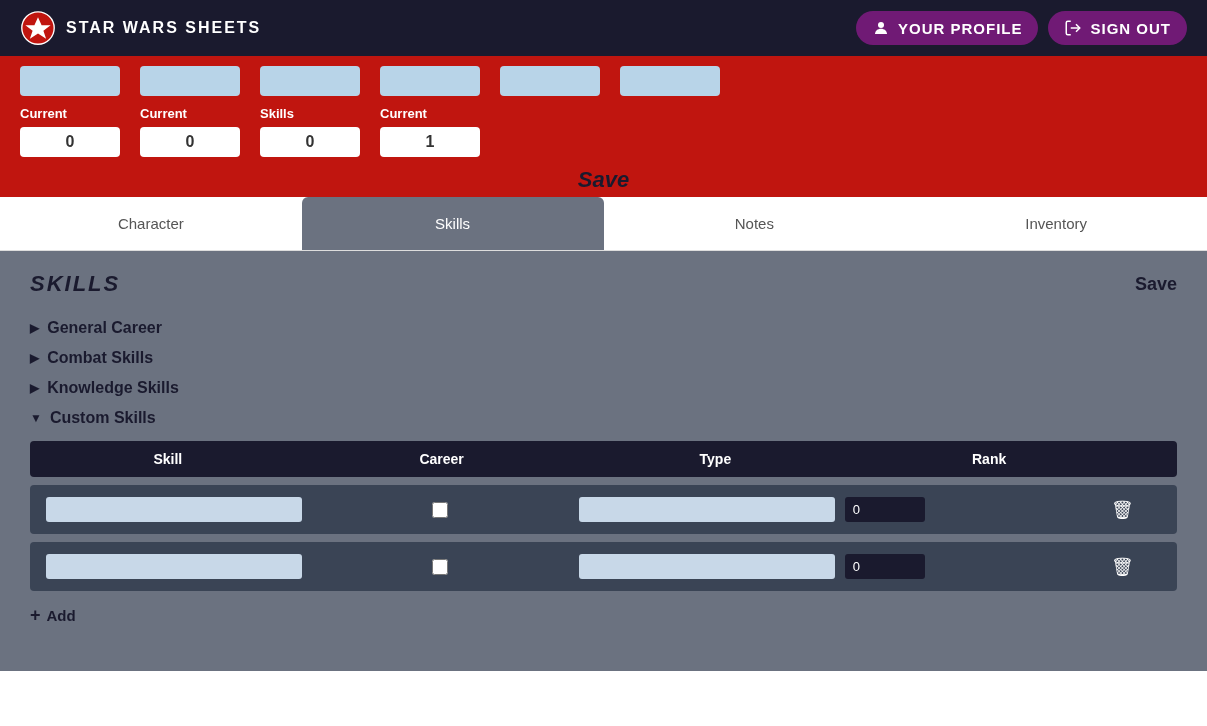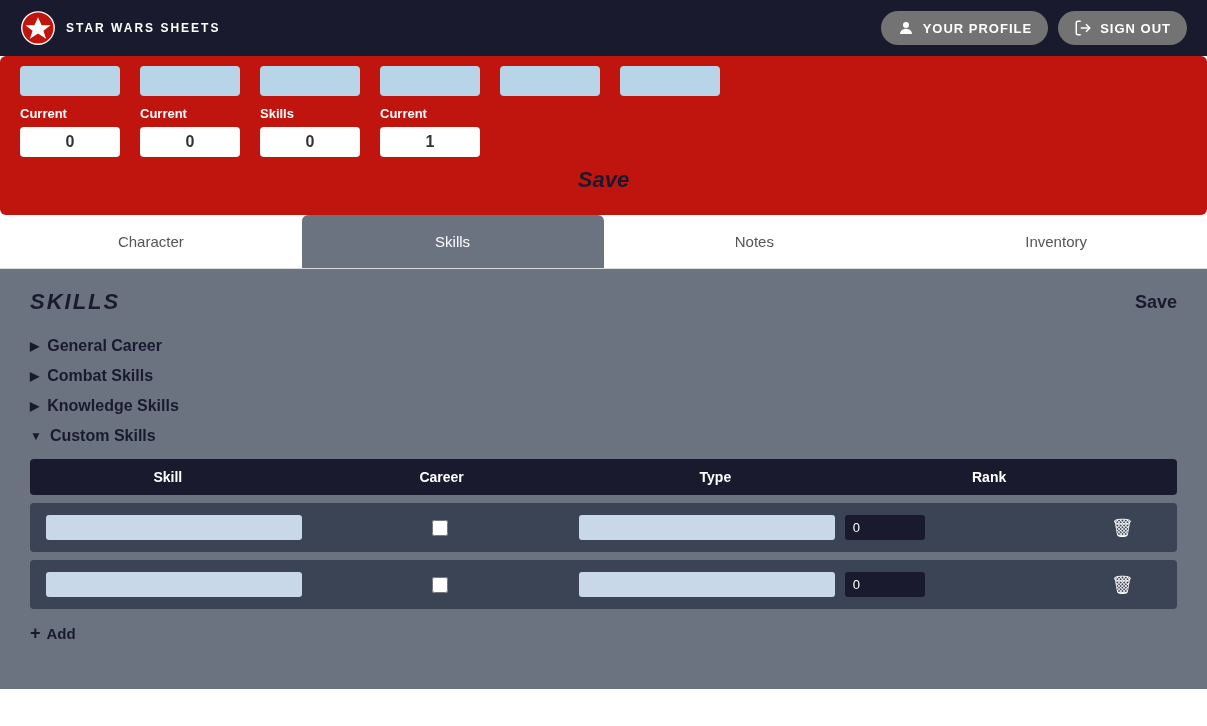--- a/index.html
+++ b/index.html
@@ -13,53 +13,52 @@
       justify-content: space-between;
       padding: 0 20px;
       height: 56px;
     }
     .header-logo {
       display: flex;
       align-items: center;
       gap: 10px;
       color: #fff;
       font-weight: bold;
-      font-size: 12px;
+      font-size: 16px;
       letter-spacing: 2px;
       text-transform: uppercase;
     }
     .logo-icon {
       width: 36px;
       height: 36px;
     }
     .header-actions {
       display: flex;
       gap: 10px;
     }
     .header-btn {
       display: flex;
       align-items: center;
       gap: 8px;
-      background: #737373;
+      background: #701a75;
       border: none;
       color: #fff;
       padding: 8px 16px;
       border-radius: 20px;
-      font-size: 13px;
+      font-size: 15px;
       font-weight: bold;
       letter-spacing: 1px;
       cursor: pointer;
       text-transform: uppercase;
     }
 
     
     .red-section {
       background: #c0150f;
-      padding: 10px 20px 22px 20px;
-      border-radius: 6px;
+      padding: 10px 20px 4px 20px;
     }
     .stats-row {
       display: flex;
       gap: 20px;
       margin-bottom: 10px;
     }
     .stat-group {
       display: flex;
       flex-direction: column;
       gap: 6px;

